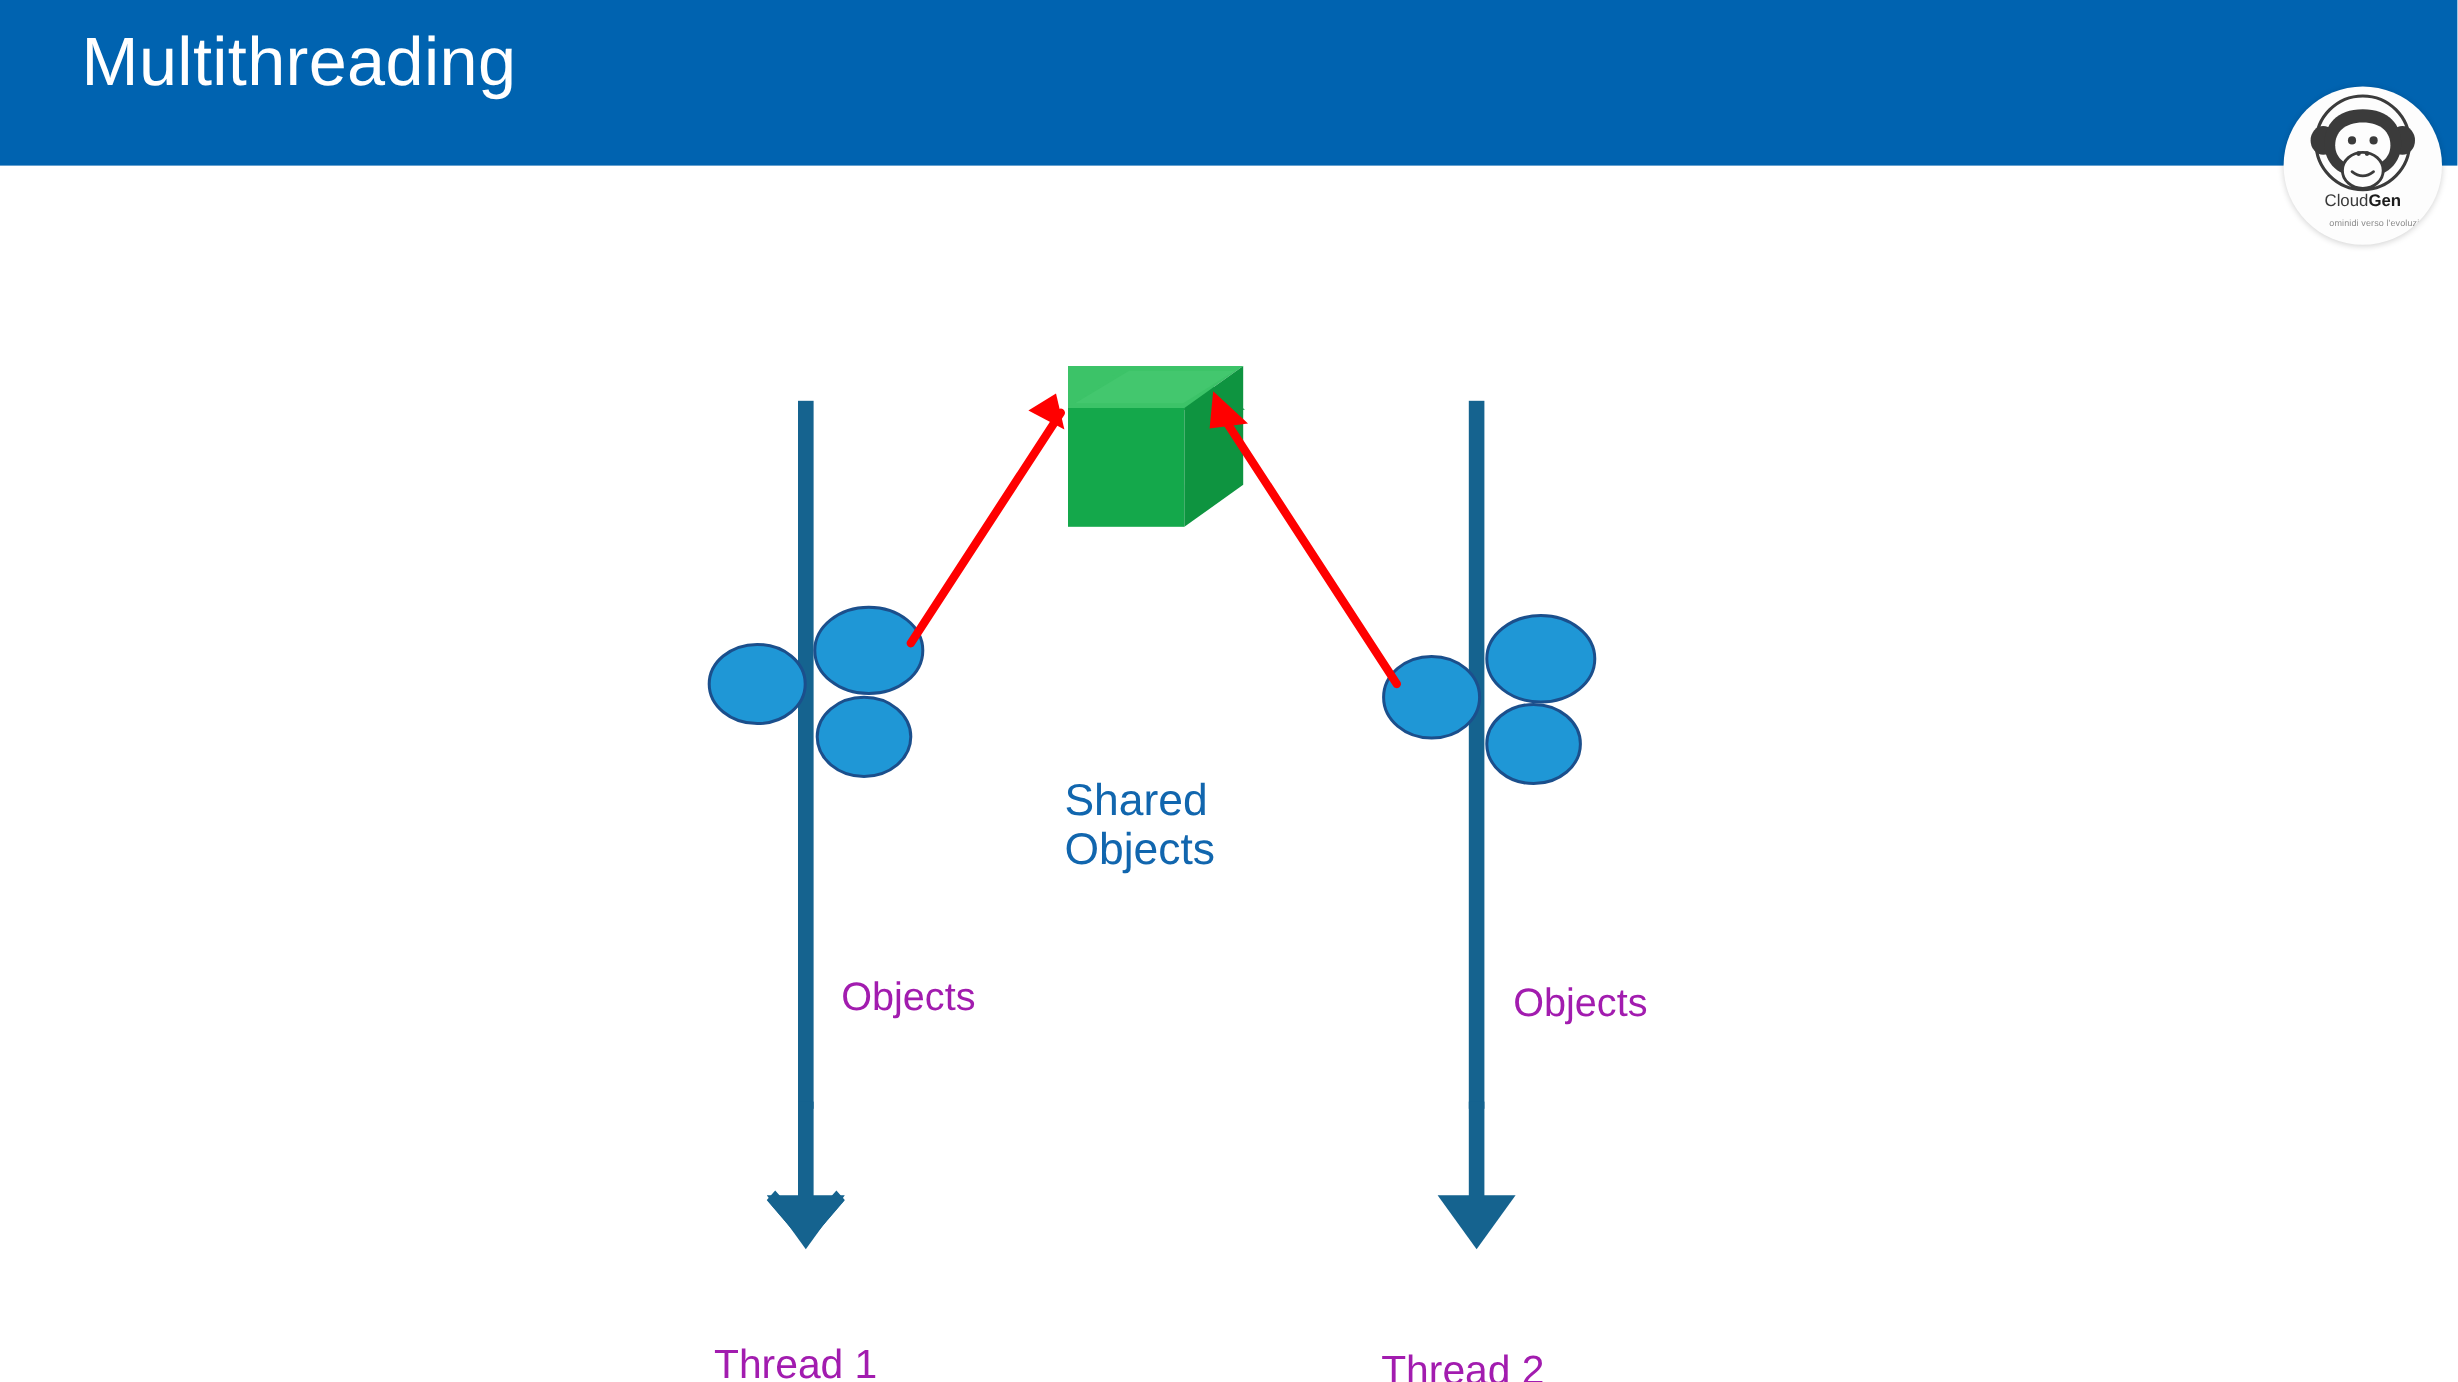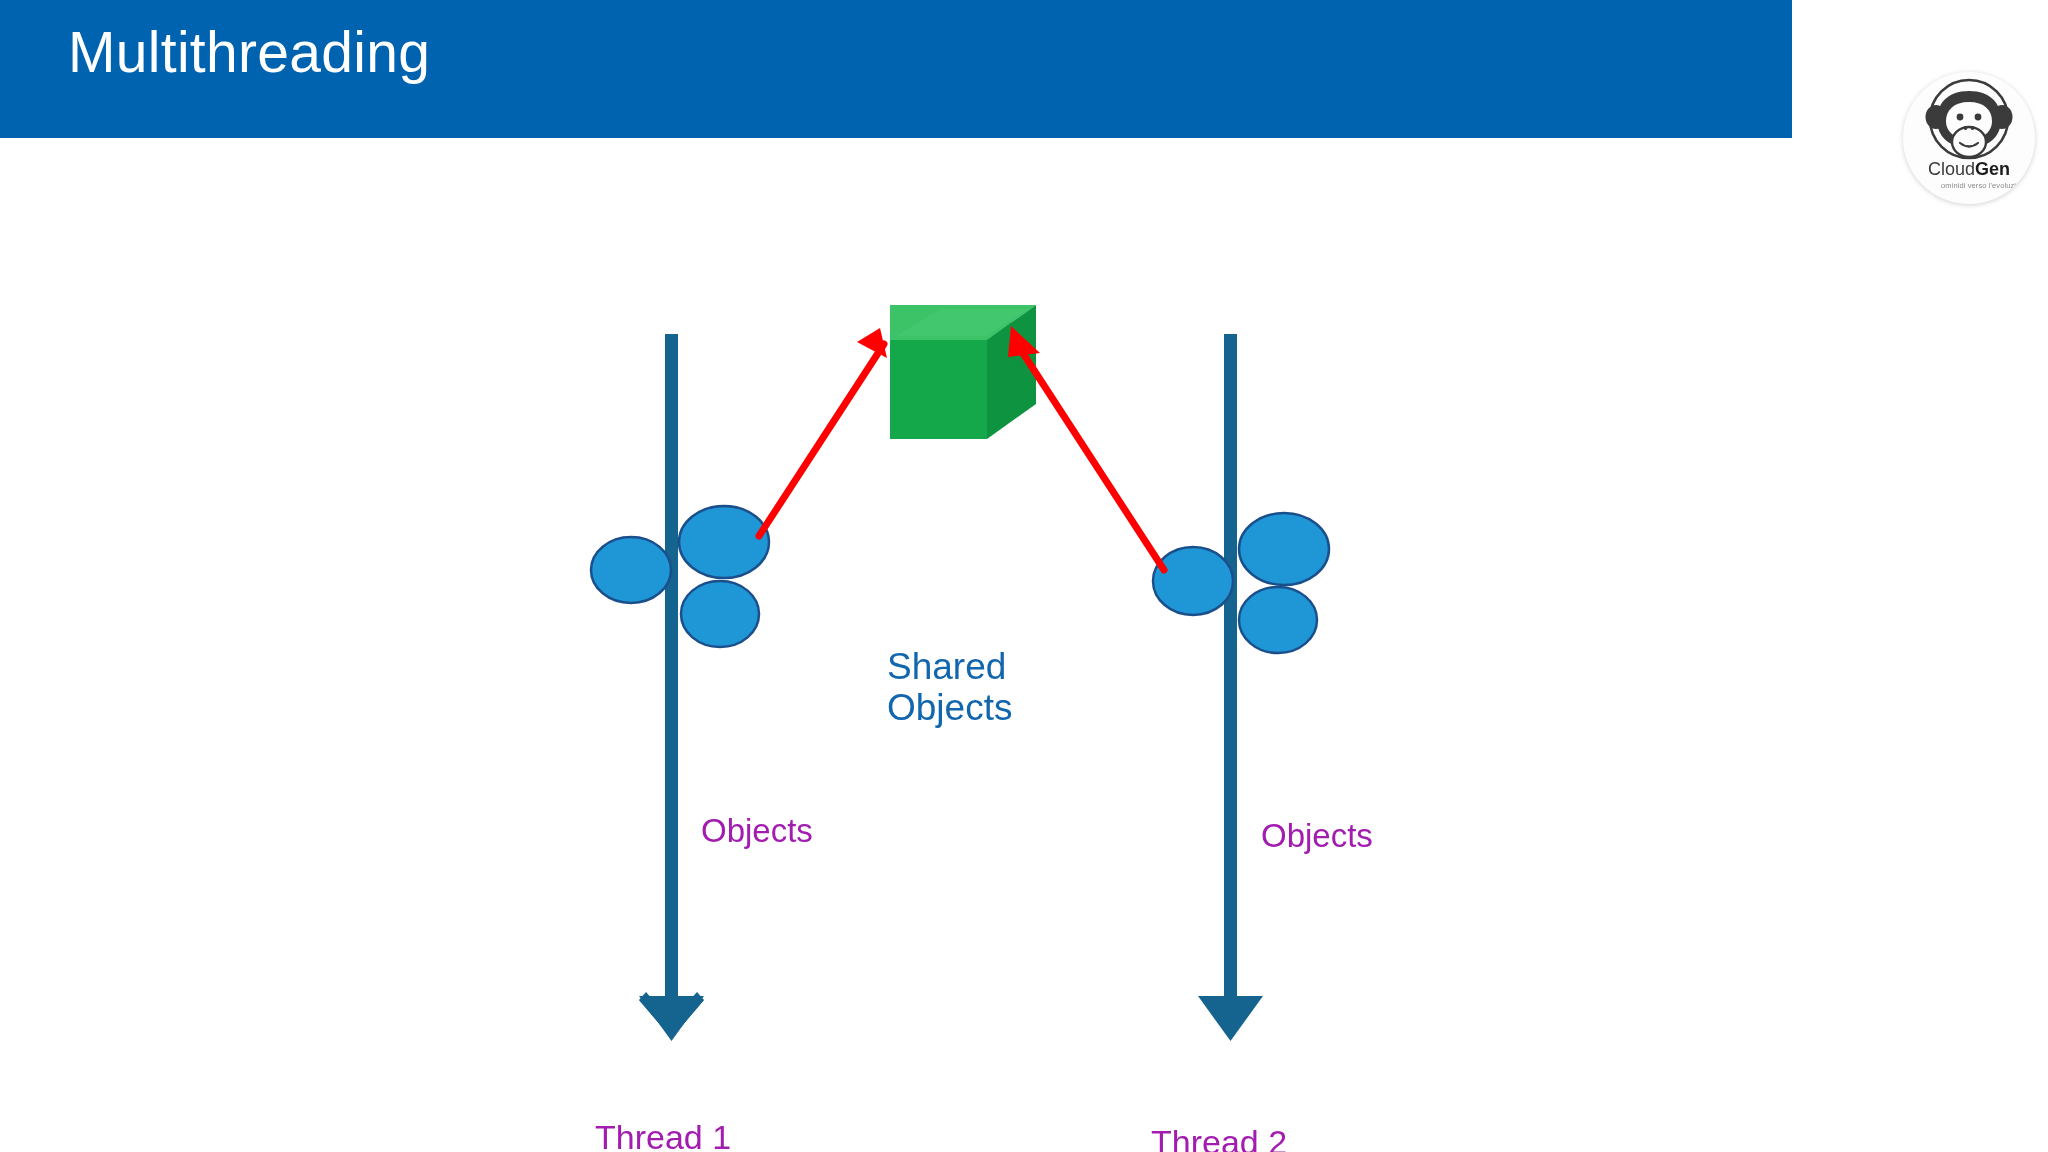--- a/index.html
+++ b/index.html
@@ -13,21 +13,21 @@
     position: relative;
     overflow: hidden;
     font-family: "Liberation Sans", sans-serif;
   }
 
   
   #header-bar {
     position: absolute;
     left: 0;
     top: 0;
-    width: 1792px;
+    width: 2048px;
     height: 138px;
     background: #0063B0;
   }
   #slide-title {
     position: absolute;
     left: 68px;
     top: 18px;
     font-size: 57px;
     font-weight: 400;
     color: #ffffff;
@@ -48,21 +48,21 @@
     box-shadow: 0 1px 5px rgba(0,0,0,0.18);
     overflow: hidden;
   }
   #logo-badge svg { display: block; }
   #logo-wordmark {
     position: absolute;
     left: 0;
     top: 88px;
     width: 132px;
     text-align: center;
-    font-size: 18px;
+    font-size: 14px;
     color: #3a3a3a;
     line-height: 1;
     white-space: nowrap;
   }
   #logo-wordmark .bold { font-weight: bold; color:#1c1c1c; }
   #logo-tagline {
     position: absolute;
     left: 16px;
     top: 110px;
     width: 132px;

